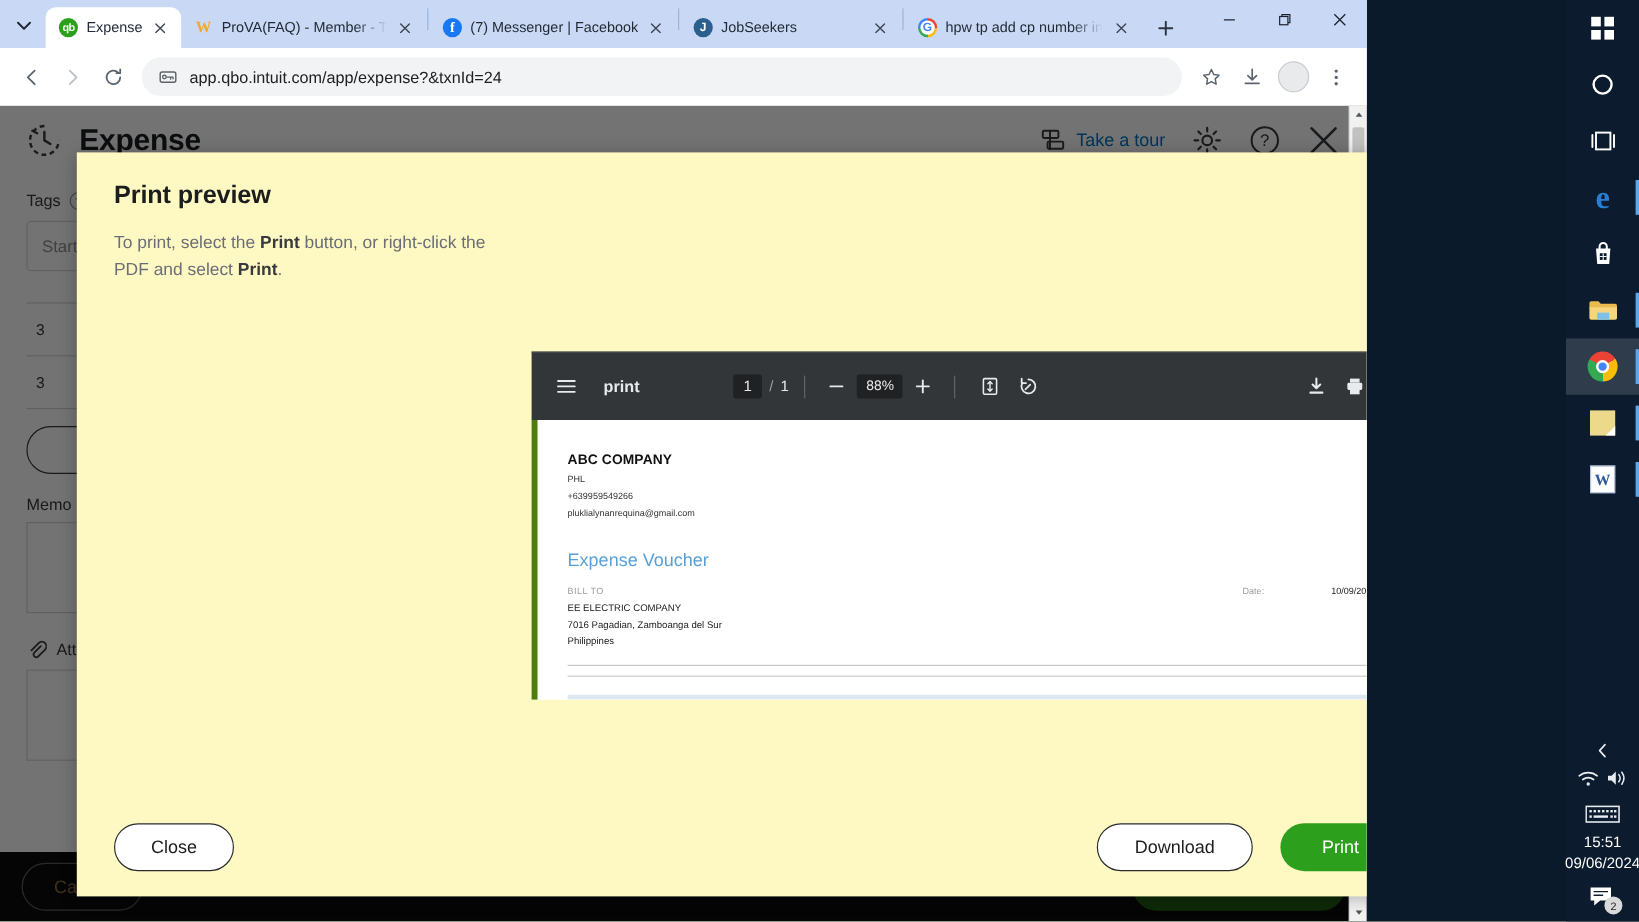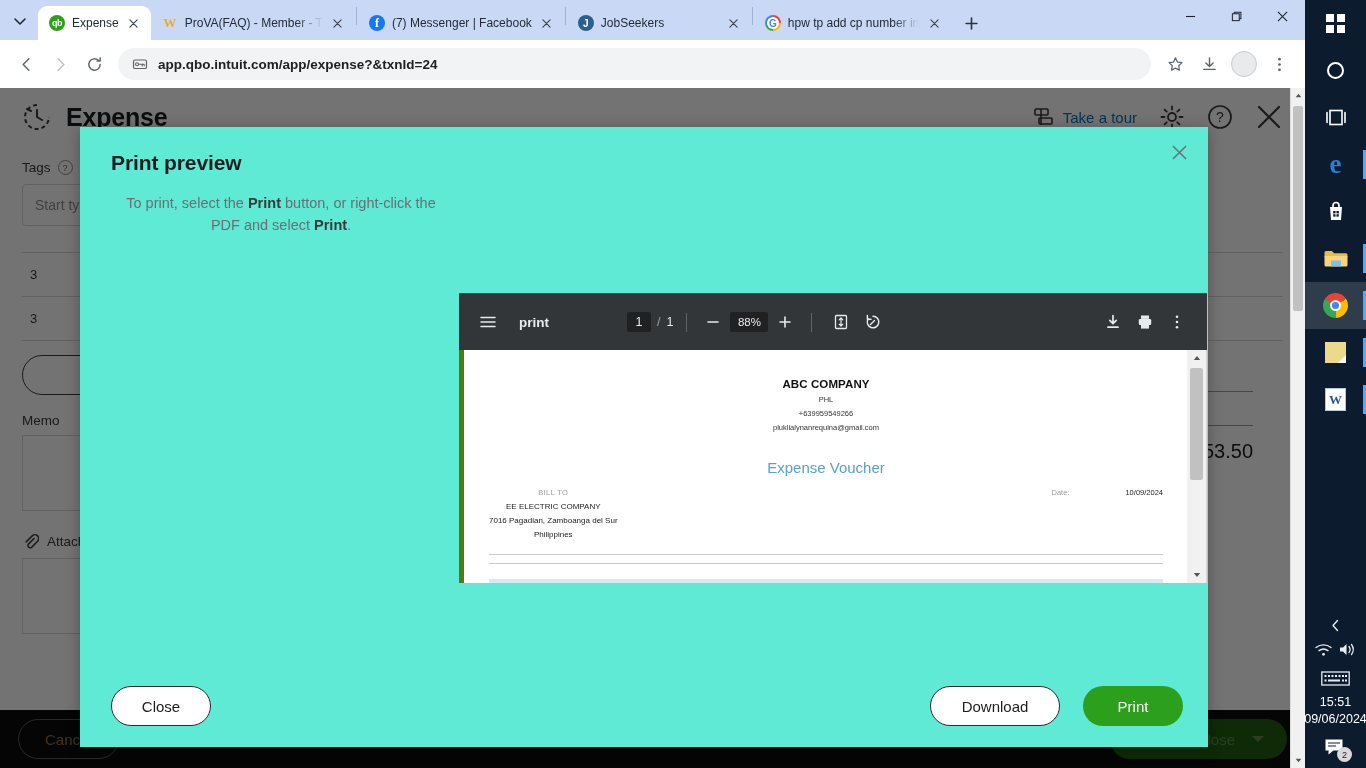--- a/index.html
+++ b/index.html
@@ -5,21 +5,21 @@
   * { box-sizing: border-box; margin: 0; padding: 0; }
   html, body { width: 1366px; height: 768px; overflow: hidden; }
   body {
     font-family: "Liberation Sans", sans-serif;
     background: #0b1a2b;
   }
   .screen { position: relative; width: 1366px; height: 768px; }
 
   
   .browser {
-    position: absolute; left: 0; top: 0; width: 1305px; height: 768px;
+    position: absolute; left: 0; top: 0; width: 1139px; height: 768px;
     background: #ffffff; overflow: hidden;
   }
 
   
   .tabstrip {
     position: relative; height: 40px; background: #c9d9f5;
     display: flex; align-items: flex-end; padding-left: 2px;
   }
   .tabsearch {
     width: 36px; height: 38px; display: flex; align-items: center;
@@ -97,21 +97,21 @@
   }
   .navbtn {
     width: 32px; height: 32px; border-radius: 50%; display: flex;
     align-items: center; justify-content: center; color: #5b6570; flex: none;
   }
   .navbtn svg { width: 17px; height: 17px; }
   .navbtn.disabled { color: #bcc1c6; }
   .omnibox {
     flex: 1; height: 32px; background: #f1f3f4; border-radius: 16px;
     display: flex; align-items: center; padding: 0 14px; gap: 10px;
-    margin: 0 6px; min-width: 0; font-weight: bold;
+    margin: 0 6px; min-width: 0;
   }
   .omnibox .siteicon { width: 16px; height: 16px; color: #5f6368; flex: none; }
   .omnibox .url {
     font-size: 13.5px; color: #202124; white-space: nowrap; overflow: hidden;
     flex: 1; font-family: "Liberation Sans", sans-serif;
   }
   .omniright { display: flex; align-items: center; gap: 2px; flex: none; }
   .profile-av {
     width: 26px; height: 26px; border-radius: 50%; border: 1.5px solid #c8cbd0;
     background: #e9eaec; margin: 0 4px;
@@ -188,22 +188,22 @@
     color: #50555c;
   }
   .page-scroll .arrow svg { width: 7px; height: 7px; }
   .page-scroll .thumb {
     position: absolute; left: 2px; right: 2px; top: 18px; height: 205px;
     background: #c1c1c1; border-radius: 2px;
   }
 
   
   .modal {
-    position: absolute; left: 80px; top: 39px; width: 1128px; height: 620px;
-    background: #5eead4; box-shadow: 0 2px 14px rgba(0,0,0,0.28); text-align: center;
+    position: absolute; left: 64px; top: 39px; width: 1128px; height: 620px;
+    background: #fef9c3; box-shadow: 0 2px 14px rgba(0,0,0,0.28);
   }
   .modal-close {
     position: absolute; right: 16px; top: 12px; width: 26px; height: 26px;
     display: flex; align-items: center; justify-content: center; color: #6b6e76;
   }
   .modal-close svg { width: 15px; height: 15px; }
   .modal-title {
     position: absolute; left: 31px; top: 24px; font-size: 21px;
     font-weight: 700; color: #1b1d1f; letter-spacing: -0.1px;
   }

